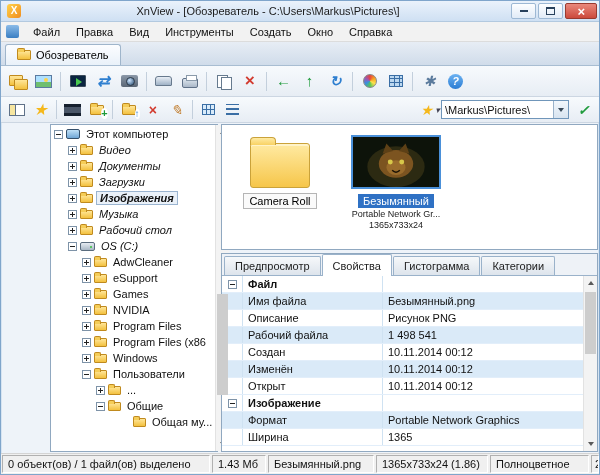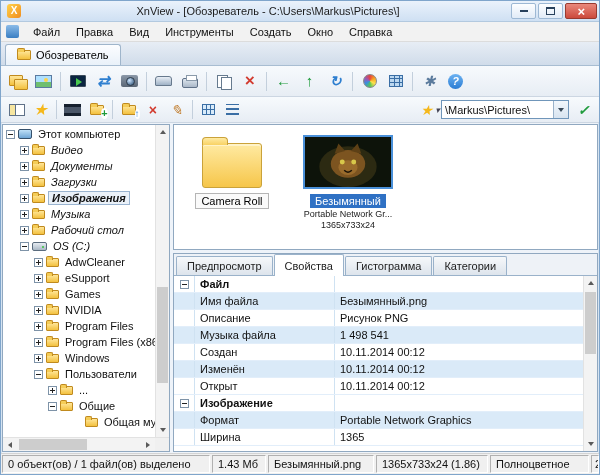--- a/index.html
+++ b/index.html
@@ -87,21 +87,21 @@
 
   
   .addr{margin-left:auto;display:flex;align-items:center;gap:3px;}
   .path-box{display:flex;width:128px;height:19px;border:1px solid #7096ba;background:#fff;}
   .path-input{flex:1;min-width:0;border:none;outline:none;font-size:11px;padding:0 3px;color:#111;background:#fff;}
   .combo-btn{width:15px;flex:none;background:linear-gradient(#f2f7fc,#d8e4f0);border-left:1px solid #9ab2ca;display:flex;align-items:center;justify-content:center;}
   .combo-btn::before{content:"";border-top:4px solid #3a4a5a;border-left:3px solid transparent;border-right:3px solid transparent;}
 
   
   .main{flex:1;display:flex;min-height:0;padding:1px;gap:3px;}
-  .tree-panel{width:168px;flex:none;display:flex;flex-direction:column;border:1px solid #90a8c0;background:#fff;min-height:0;}
+  .tree-panel{width:168px;flex:none;display:flex;flex-direction:row;border:1px solid #90a8c0;background:#fff;min-height:0;margin-left:48px;}
   .tree-body{flex:1;display:flex;min-height:0;}
   .tree-rows{flex:1;min-width:0;overflow:hidden;padding-top:1px;}
   .trow{display:flex;align-items:center;height:16px;gap:3px;font-size:11px;white-space:nowrap;overflow:hidden;color:#111;}
   .l0{padding-left:3px;} .l1{padding-left:17px;font-style:italic;} .l2{padding-left:31px;} .l3{padding-left:45px;} .l4{padding-left:70px;}
   .exp{width:9px;height:9px;border:1px solid #7e93a8;background:#fff;position:relative;flex:none;display:inline-block;}
   .exp::before{content:"";position:absolute;left:1px;right:1px;top:3px;height:1px;background:#222;}
   .exp.plus::after{content:"";position:absolute;top:1px;bottom:1px;left:3px;width:1px;background:#222;}
   .spacer9{width:9px;flex:none;display:inline-block;}
   .fi{width:13px;height:9px;position:relative;background:linear-gradient(#ffe699,#f3c13f);border:1px solid #c08a1e;border-radius:1px;flex:none;}
   .fi::before{content:"";position:absolute;top:-3px;left:-1px;width:5px;height:3px;background:#f5cd58;border:1px solid #c08a1e;border-bottom:none;border-radius:2px 2px 0 0;}
@@ -474,21 +474,21 @@
               <span class="cell pname">Имя файла</span>
               <span class="cell pval">Безымянный.png</span>
             </div>
             <div class="prow">
               <span class="cell gut"></span>
               <span class="cell pname">Описание</span>
               <span class="cell pval">Рисунок PNG</span>
             </div>
             <div class="prow alt">
               <span class="cell gut"></span>
-              <span class="cell pname">Музыка файла</span>
+              <span class="cell pname">Рабочий файла</span>
               <span class="cell pval">1 498 541</span>
             </div>
             <div class="prow">
               <span class="cell gut"></span>
               <span class="cell pname">Создан</span>
               <span class="cell pval">10.11.2014 00:12</span>
             </div>
             <div class="prow alt">
               <span class="cell gut"></span>
               <span class="cell pname">Изменён</span>

